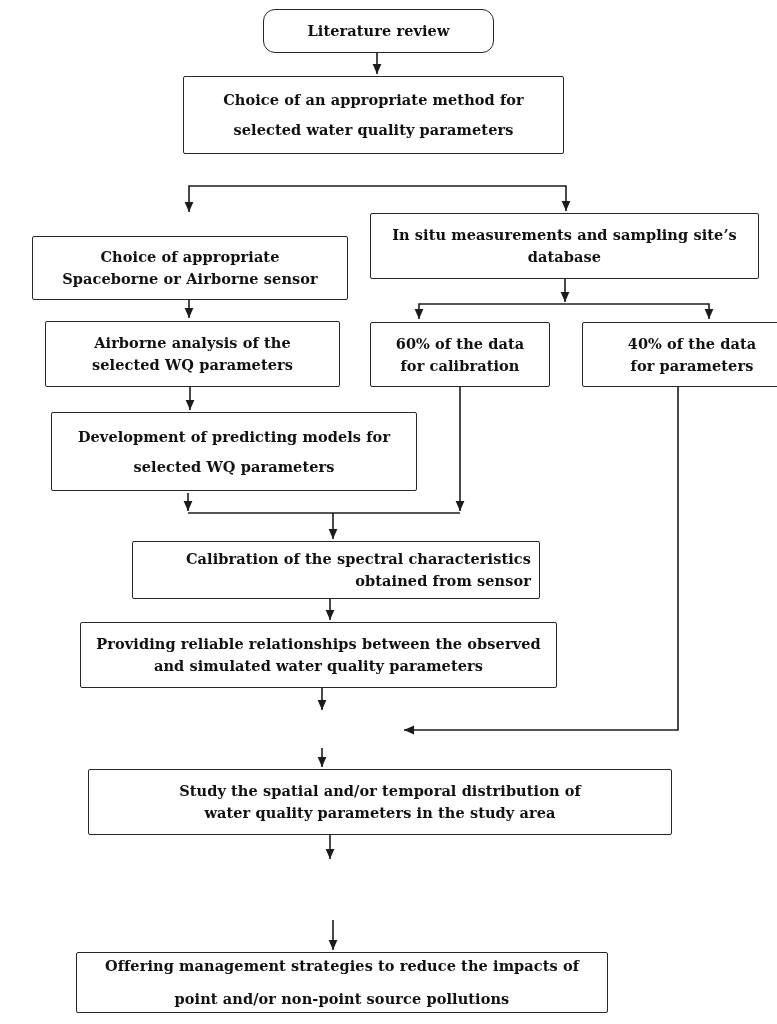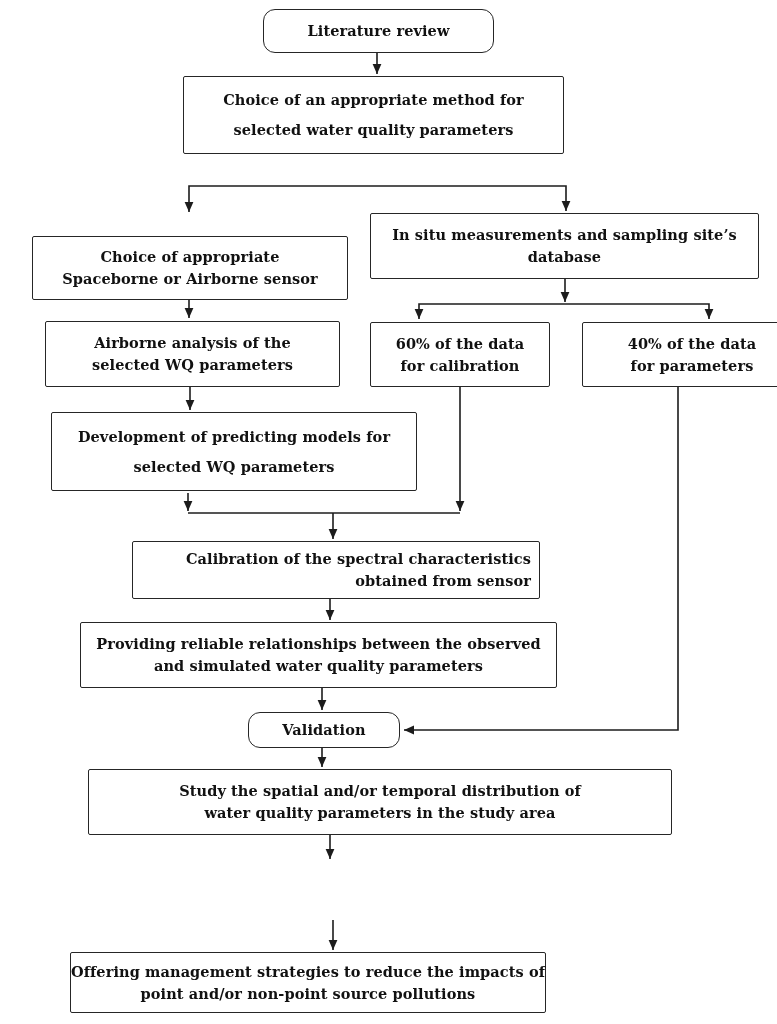--- a/index.html
+++ b/index.html
@@ -44,21 +44,21 @@
   #n-insitu       { left: 370px; top: 213px; width: 389px; height: 66px; }
   #n-spectral     { left:  45px; top: 321px; width: 295px; height: 66px; }
   #n-data60       { left: 370px; top: 322px; width: 180px; height: 65px; }
   #n-data40       { left: 582px; top: 322px; width: 220px; height: 65px; }
   #n-development  { left:   8px; top: 412px; width: 366px; height: 79px; margin-left: 43px; }
   #n-calibration  { left: 132px; top: 541px; width: 408px; height: 58px; align-items: flex-end; }
   #n-providing    { left:  80px; top: 622px; width: 477px; height: 66px; }
   #n-validation   { left: 248px; top: 712px; width: 152px; height: 36px; }
   #n-study1       { left:  88px; top: 769px; width: 584px; height: 66px; }
   #n-study2       { left:  38px; top: 861px; width: 590px; height: 59px; }
-  #n-management   { left:  70px; top: 952px; width: 476px; height: 61px; }
+  #n-management   { left:  76px; top: 952px; width: 532px; height: 61px; justify-content: space-between; }
 </style>
 </head>
 <body>
 
 <div id="canvas">
 
   <svg id="connectors" width="777" height="1024" viewBox="0 0 777 1024" xmlns="http://www.w3.org/2000/svg">
     <defs>
       <marker id="ah" viewBox="0 0 10 10" refX="10" refY="5" markerWidth="12" markerHeight="10" markerUnits="userSpaceOnUse" orient="auto-start-reverse">
         <path d="M0,0.6 L10,5 L0,9.4 Z" fill="#1c1c1c"></path>
@@ -126,23 +126,20 @@
   <div class="node" id="n-calibration">
     <span class="ln">Calibration of the spectral characteristics</span>
     <span class="ln">obtained from sensor</span>
   </div>
 
   <div class="node" id="n-providing">
     <span class="ln">Providing reliable relationships between the observed</span>
     <span class="ln">and simulated water quality parameters</span>
   </div>
 
-  <div class="node r-small" id="n-validation">
-    <span class="ln">Validation</span>
-  </div>
 
   <div class="node" id="n-study1">
     <span class="ln">Study the spatial and/or temporal distribution of</span>
     <span class="ln">water quality parameters in the study area</span>
   </div>
 
 
   <div class="node" id="n-management">
     <span class="ln">Offering management strategies to reduce the impacts of</span>
     <span class="ln">point and/or non-point source pollutions</span>

